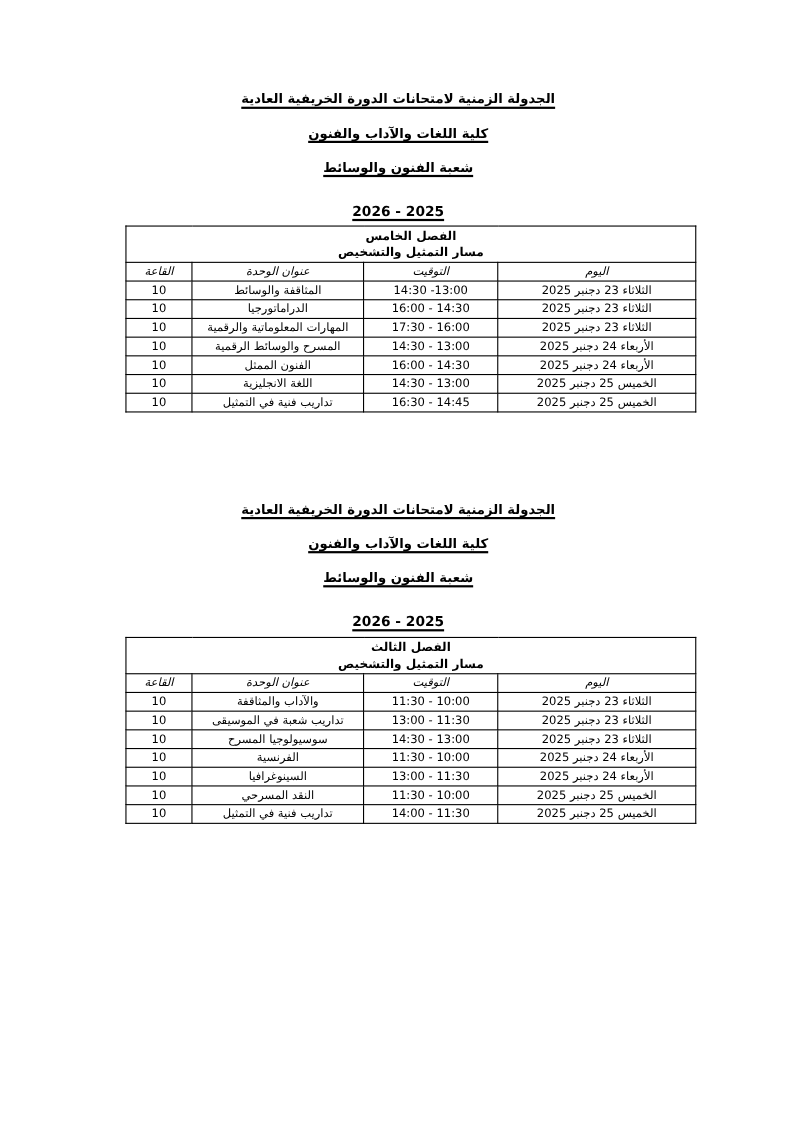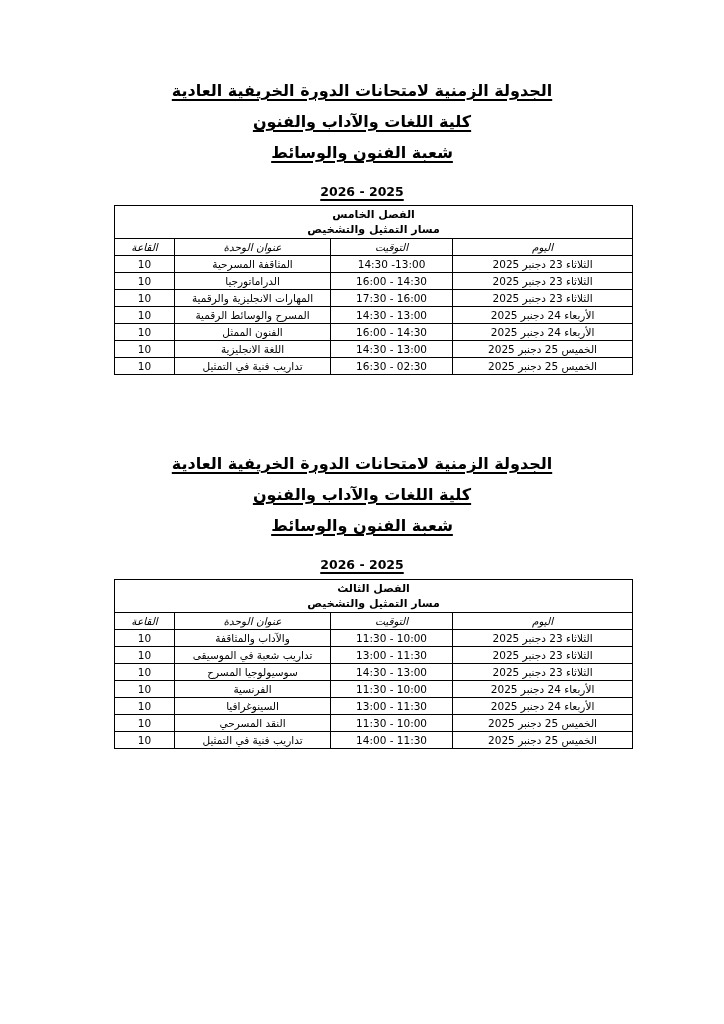--- a/index.html
+++ b/index.html
@@ -4,21 +4,21 @@
 <style>
   html,body{margin:0;padding:0;background:#ffffff;}
   .page{
     position:relative;width:724px;height:1024px;background:#ffffff;
     font-family:"DejaVu Sans",sans-serif;color:#000;overflow:hidden;
   }
   .titles{position:absolute;left:0;width:724px;text-align:center;direction:rtl;}
   .titles-1{top:84px;}
   .titles-2{top:457px;}
   .title-line{
-    font-weight:bold;font-size:16px;line-height:13px;margin-bottom:18px;
+    font-weight:bold;font-size:12px;line-height:13px;margin-bottom:18px;
     text-decoration:underline;text-underline-offset:3px;text-decoration-thickness:1.5px;
   }
   .title-year{direction:ltr;font-size:12.5px;margin-top:26px;}
   table.exam{
     position:absolute;left:114px;width:518px;border-collapse:collapse;
     table-layout:fixed;direction:rtl;font-size:10.5px;color:#000;
   }
   .table-1{top:205px;}
   .table-2{top:579px;}
   table.exam td{
@@ -60,33 +60,33 @@
       </tr>
       <tr class="colhead">
         <td>اليوم</td>
         <td>التوقيت</td>
         <td>عنوان الوحدة</td>
         <td>القاعة</td>
       </tr>
       <tr class="datarow">
         <td>الثلاثاء 23 دجنبر 2025</td>
         <td class="time-cell">14:30 -13:00</td>
-        <td>المثاقفة المسرحية</td>
+        <td>المثاقفة والوسائط</td>
         <td class="room-cell">10</td>
       </tr>
       <tr class="datarow">
         <td>الثلاثاء 23 دجنبر 2025</td>
         <td class="time-cell">16:00 - 14:30</td>
         <td>الدراماتورجيا</td>
         <td class="room-cell">10</td>
       </tr>
       <tr class="datarow">
         <td>الثلاثاء 23 دجنبر 2025</td>
         <td class="time-cell">17:30 - 16:00</td>
-        <td>المهارات الانجليزية والرقمية</td>
+        <td>المهارات المعلوماتية والرقمية</td>
         <td class="room-cell">10</td>
       </tr>
       <tr class="datarow">
         <td>الأربعاء 24 دجنبر 2025</td>
         <td class="time-cell">14:30 - 13:00</td>
         <td>المسرح والوسائط الرقمية</td>
         <td class="room-cell">10</td>
       </tr>
       <tr class="datarow">
         <td>الأربعاء 24 دجنبر 2025</td>
@@ -95,21 +95,21 @@
         <td class="room-cell">10</td>
       </tr>
       <tr class="datarow">
         <td>الخميس 25 دجنبر 2025</td>
         <td class="time-cell">14:30 - 13:00</td>
         <td>اللغة الانجليزية</td>
         <td class="room-cell">10</td>
       </tr>
       <tr class="datarow">
         <td>الخميس 25 دجنبر 2025</td>
-        <td class="time-cell">16:30 - 02:30</td>
+        <td class="time-cell">16:30 - 14:45</td>
         <td>تداريب فنية في التمثيل</td>
         <td class="room-cell">10</td>
       </tr>
     </tbody>
   </table>
 
   <div class="titles titles-2">
     <div class="title-line">الجدولة الزمنية لامتحانات الدورة الخريفية العادية</div>
     <div class="title-line">كلية اللغات والآداب والفنون</div>
     <div class="title-line">شعبة الفنون والوسائط</div>

